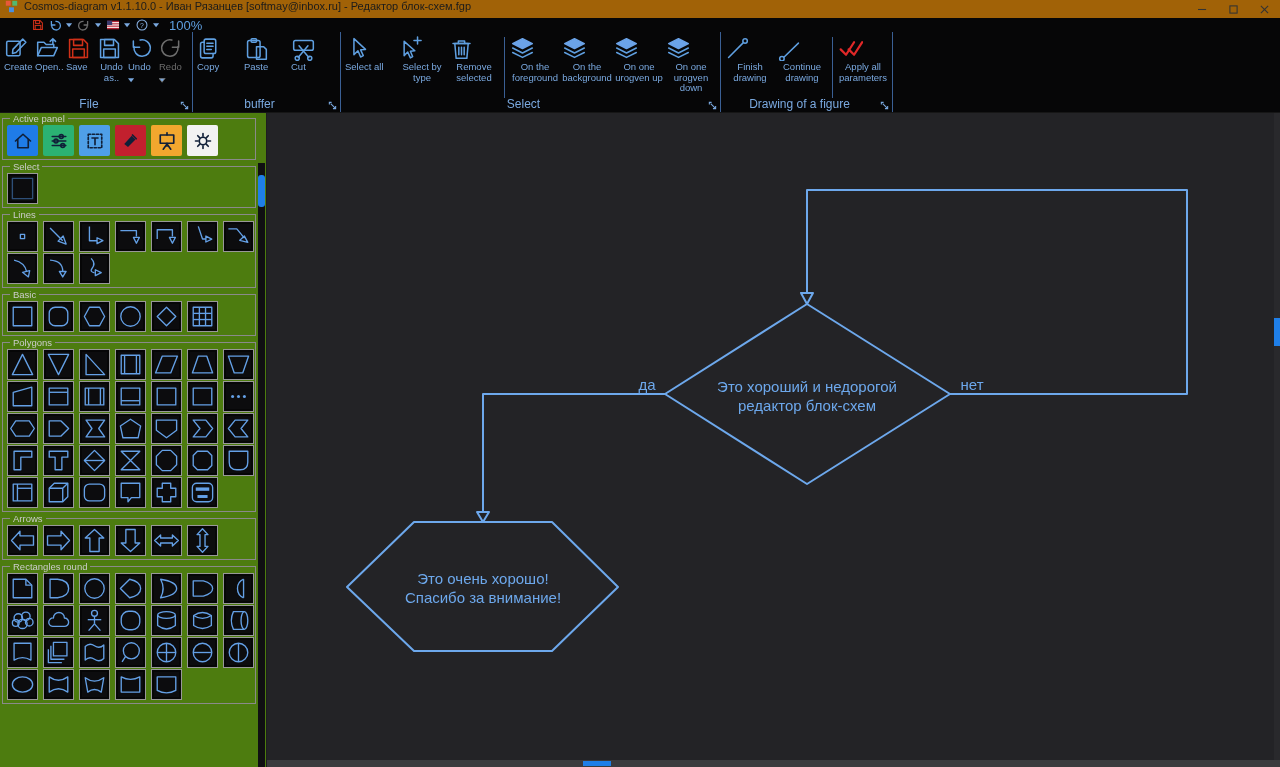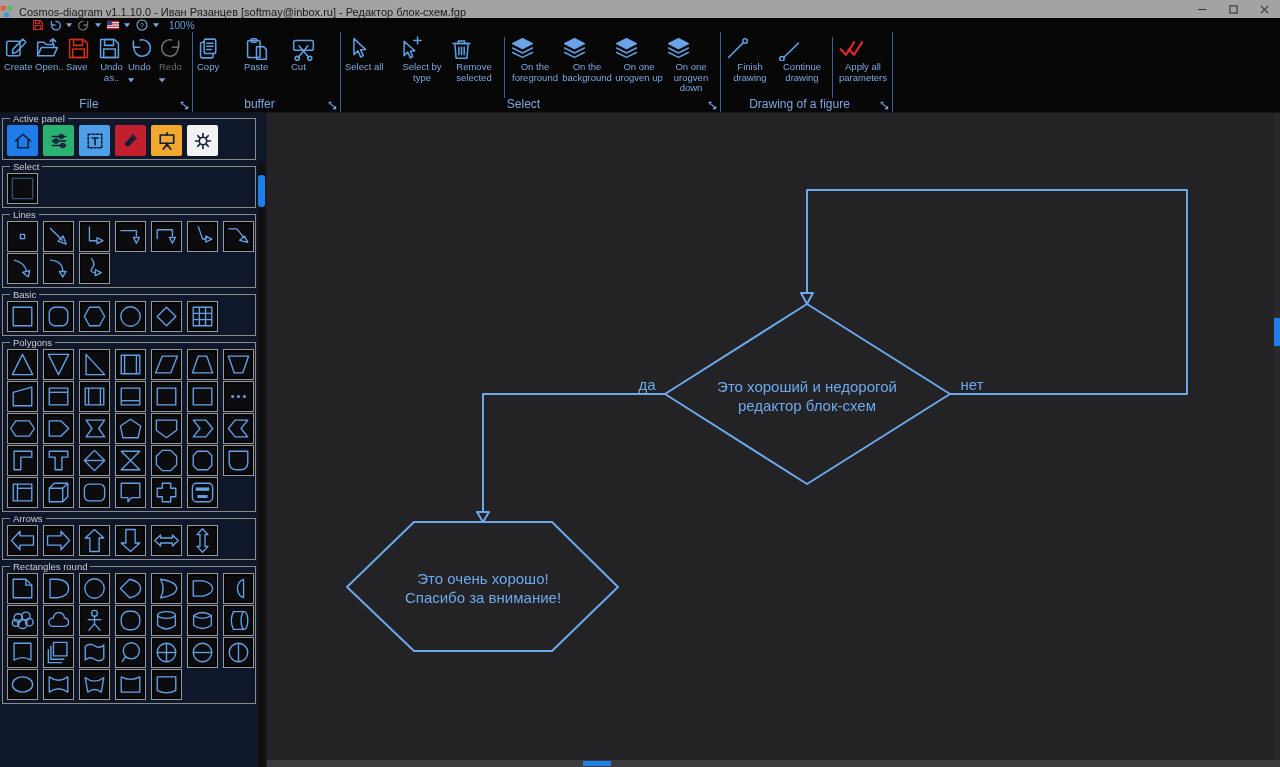--- a/index.html
+++ b/index.html
@@ -1,34 +1,34 @@
 <!DOCTYPE html>
 <html><head>
 <meta charset="utf-8">
 <style>
   *{box-sizing:border-box;margin:0;padding:0}
   html,body{width:1280px;height:767px;overflow:hidden}
   body{background:#060607;font-family:"Liberation Sans",sans-serif;position:relative}
 
   
-  .titlebar{height:18px;background:#a3a3a3;display:flex;align-items:flex-end;gap:6px}
+  .titlebar{height:18px;background:#a16207;display:flex;align-items:flex-start;padding-left:5px;gap:6px}
   .app-icon svg{width:13px;height:13px;display:block}
   .title{font-size:11px;color:#1b1b1b;white-space:nowrap}
   .win-controls{margin-left:auto;display:flex;height:100%}
   .win-btn{width:31px;height:100%;display:flex;align-items:center;justify-content:center;cursor:pointer}
   .win-btn svg{width:9px;height:9px}
   .win-btn svg *{stroke:#333;fill:none;stroke-width:1.2}
 
   
   .qat{height:14px;background:#060607;display:flex;align-items:center;gap:5px;padding-left:32px}
   .qicon{display:flex;align-items:center;cursor:pointer}
   .qicon svg{width:12px;height:12px;display:block}
   .qcaret svg{width:7px;height:5px;display:block}
   .caret-svg polygon{fill:#7aa9e0}
-  .qzoom{font-size:10px;color:#5f9fe0;margin-left:4px;cursor:pointer}
+  .qzoom{font-size:13px;color:#5f9fe0;margin-left:4px;cursor:pointer}
 
   
   .ribbon{height:81px;background:#060607;display:flex;border-bottom:1px solid #161616}
   .rgroup{position:relative;display:flex;flex-direction:column;border-right:1px solid #3a5f94;padding:4px 3px 13px 3px}
   .rrow{display:flex;flex:1;align-items:flex-start}
   .rbtn{display:flex;flex-direction:column;align-items:flex-start;width:52px;padding:0 1px;cursor:pointer}
   .rgroup-file .rbtn{width:31px}
   .rgroup-buffer .rbtn{width:47px}
   .ricon svg{width:25px;height:25px;display:block}
   svg.ic *{fill:none;stroke:#5f9fe0;stroke-width:1.7;stroke-linejoin:round;stroke-linecap:round}
@@ -40,21 +40,21 @@
   .rlabel{font-size:9.5px;color:#7aa9e0;text-align:center;line-height:1.12;margin-top:1px}
   .rcaret{margin-top:5px}
   .rcaret svg{width:7px;height:5px;display:block}
   .rgroup-label{position:absolute;bottom:1px;left:0;right:14px;text-align:center;font-size:12px;color:#7aa9e0;white-space:nowrap}
   .rlauncher{position:absolute;right:3px;bottom:2px;cursor:pointer}
   .rlauncher svg{width:9px;height:9px;display:block}
   .launch-svg path{stroke:#7aa9e0;fill:none;stroke-width:1.2}
   .rdivider{width:1px;background:#3a5f94;align-self:stretch;margin:1px 4px}
 
   
-  .sidebar{position:absolute;left:0;top:113px;width:267px;bottom:0;background:#0f172a;overflow:hidden;border-right:1px solid #1d1d1f}
+  .sidebar{position:absolute;left:0;top:113px;width:267px;bottom:0;background:#4d7c0f;overflow:hidden;border-right:1px solid #1d1d1f}
   fieldset.sfield{border:1px solid #8a8a8a;margin:0 10px 1px 2px;padding:0 2px 3px 3px;min-width:0}
   legend.slegend{font-size:9.5px;color:#cccccc;padding:0 3px;margin-left:4px}
   .srow{display:flex;gap:5px;margin:1px 0 0 1px}
   .sitem{width:31px;height:31px;background:#0c0c0e;border:1px solid #989898;box-shadow:inset 0 0 0 2px #060607;display:flex;align-items:center;justify-content:center;cursor:pointer;flex:none}
   .sitem svg{width:27px;height:27px;display:block}
   .sitem svg *{stroke:#64a0e6;fill:none;stroke-width:1.6;stroke-linejoin:round}
   .sitem svg .fill{fill:#64a0e6;stroke:none}
   .sitem svg .dim{stroke:#2e4f78}
   .active-btn{width:31px;height:31px;border-radius:2px;display:flex;align-items:center;justify-content:center;cursor:pointer;flex:none}
   .aicon svg{width:24px;height:24px;display:block}

